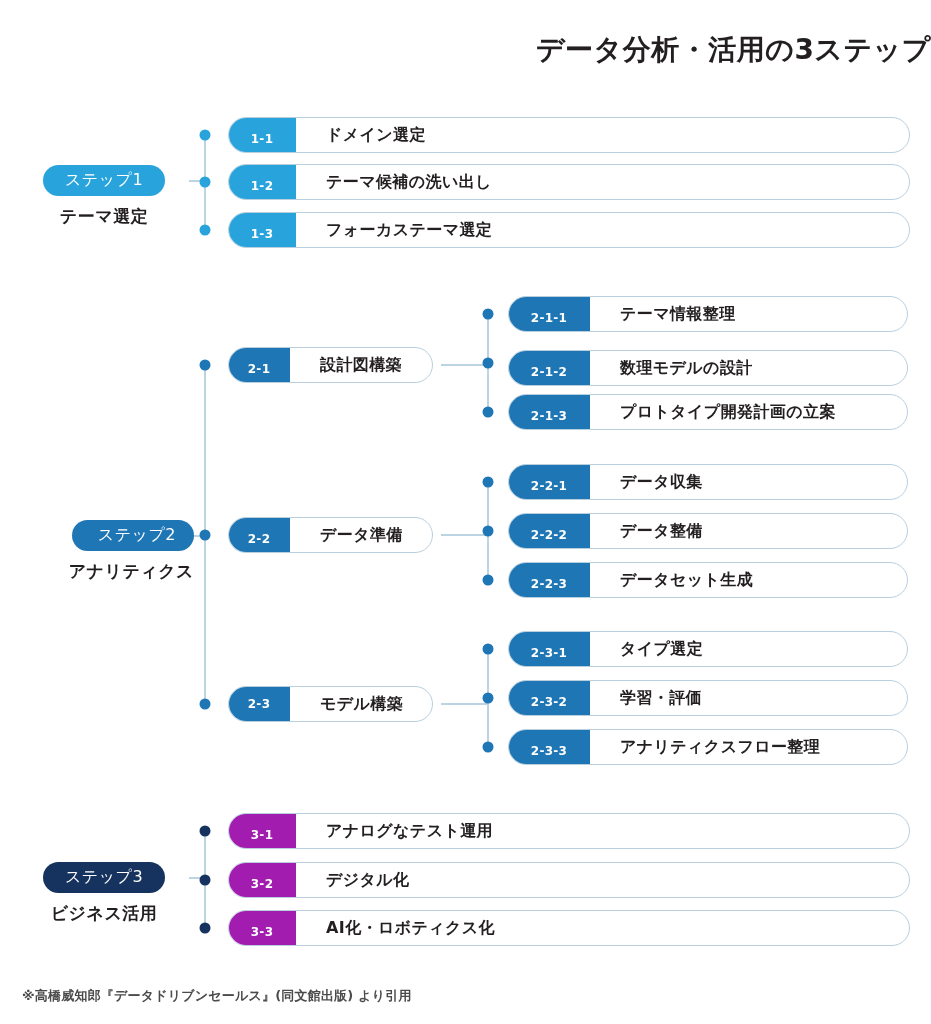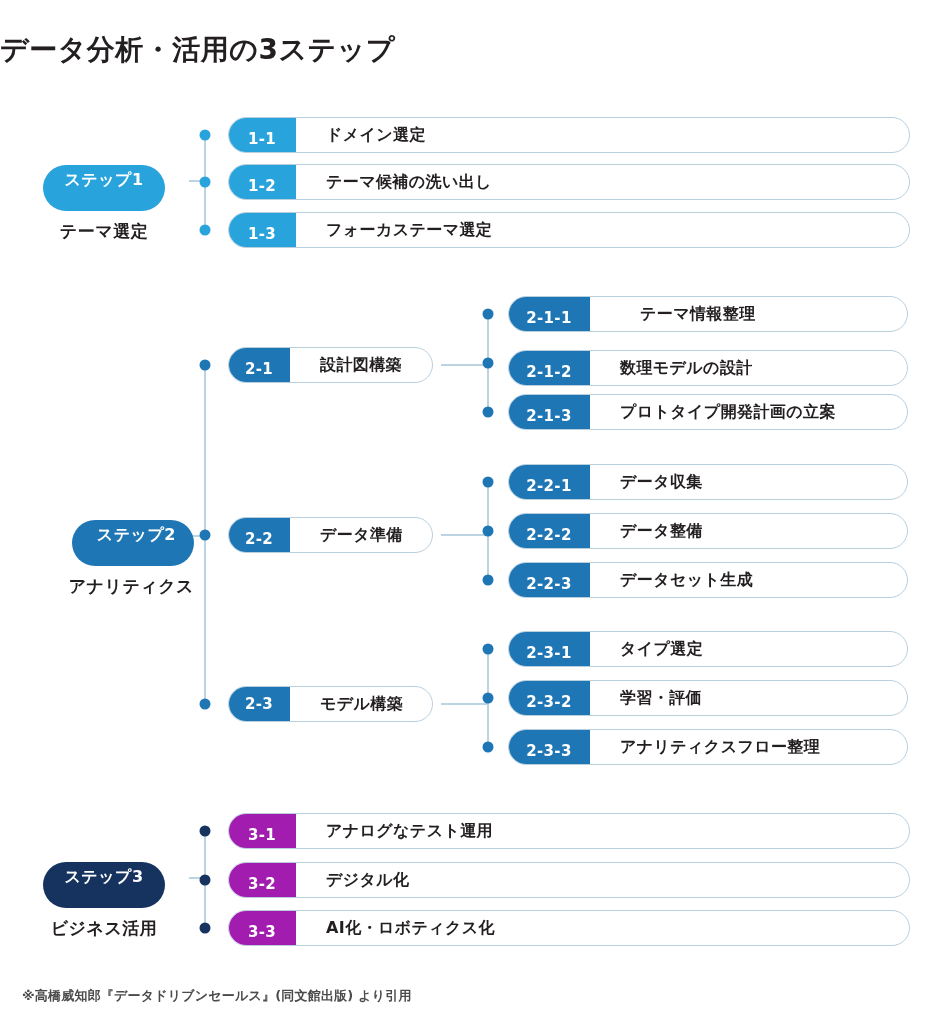--- a/index.html
+++ b/index.html
@@ -16,21 +16,21 @@
     height: 1024px;
     background: #ffffff;
   }
 
   
   .title {
     position: absolute;
     top: 31px;
     left: 0;
     width: 931px;
-    text-align: left;
+    text-align: right;
     font-size: 28px;
     font-weight: 700;
     color: #231f20;
     letter-spacing: 0.5px;
   }
 
   
   #wires {
     position: absolute;
     top: 0; left: 0;
@@ -40,25 +40,25 @@
 
   
   .step-group {
     position: absolute;
     width: 180px;
     text-align: center;
   }
   .step-pill {
     display: inline-block;
     min-width: 122px;
-    padding: 6px 18px 22px;
+    padding: 6px 18px 7px;
     border-radius: 999px;
     color: #ffffff;
     font-size: 16px;
-    font-weight: 700;
+    font-weight: 400;
     letter-spacing: 0.5px;
     line-height: 1.15;
     white-space: nowrap;
   }
   .step-sub {
     margin-top: 9px;
     font-size: 17px;
     font-weight: 700;
     color: #231f20;
     white-space: nowrap;
@@ -75,21 +75,21 @@
     background: #ffffff;
     border: 1px solid #b9cfdd;
     overflow: hidden;
   }
   .bar .chip {
     display: flex;
     align-items: center;
     justify-content: center;
     flex: 0 0 auto;
     color: #ffffff;
-    font-size: 15px;
+    font-size: 12px;
     font-weight: 700;
     letter-spacing: 0.3px;
     line-height: 1;
     border-radius: 18px 0 0 18px;
     margin: -1px 0 -1px -1px;
     height: 44px;
   }
   .bar .bar-label {
     display: flex;
     align-items: center;
@@ -176,21 +176,21 @@
       </div>
       <div class="bar lvl1" style="left: 228px; top: 212px; width: 682px;">
         <div class="chip c-step1">1-3</div>
         <div class="bar-label">フォーカステーマ選定</div>
       </div>
       <div class="step-group" style="left: 14px; top: 520px; text-align: right;"><div class="step-pill" style="background: rgb(31, 118, 180);">ステップ2</div><div class="step-sub">アナリティクス</div></div>
       <div class="bar lvl2" style="left: 228px; top: 347px; width: 205px;">
         <div class="chip c-step2">2-1</div>
         <div class="bar-label">設計図構築</div>
       </div>
-      <div class="bar lvl3" style="left: 508px; top: 296px; width: 400px; gap: 20px;">
+      <div class="bar lvl3" style="left: 508px; top: 296px; width: 400px;">
         <div class="chip c-step2">2-1-1</div>
         <div class="bar-label">テーマ情報整理</div>
       </div>
       <div class="bar lvl3" style="left: 508px; top: 350px; width: 400px;">
         <div class="chip c-step2">2-1-2</div>
         <div class="bar-label">数理モデルの設計</div>
       </div>
       <div class="bar lvl3" style="left: 508px; top: 394px; width: 400px;">
         <div class="chip c-step2">2-1-3</div>
         <div class="bar-label">プロトタイプ開発計画の立案</div>

